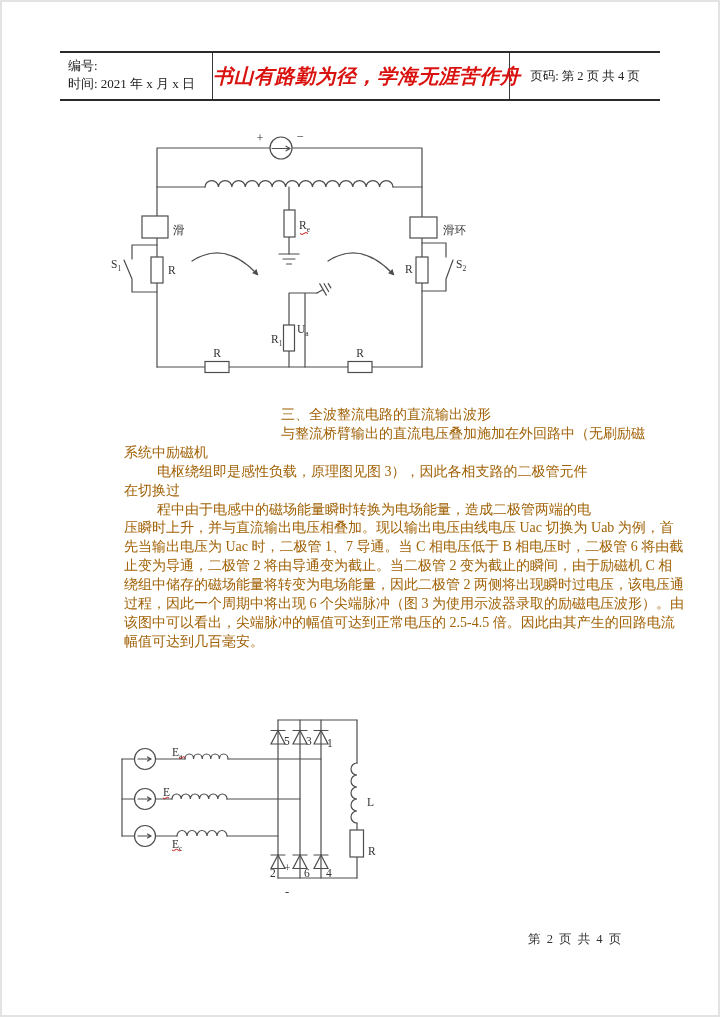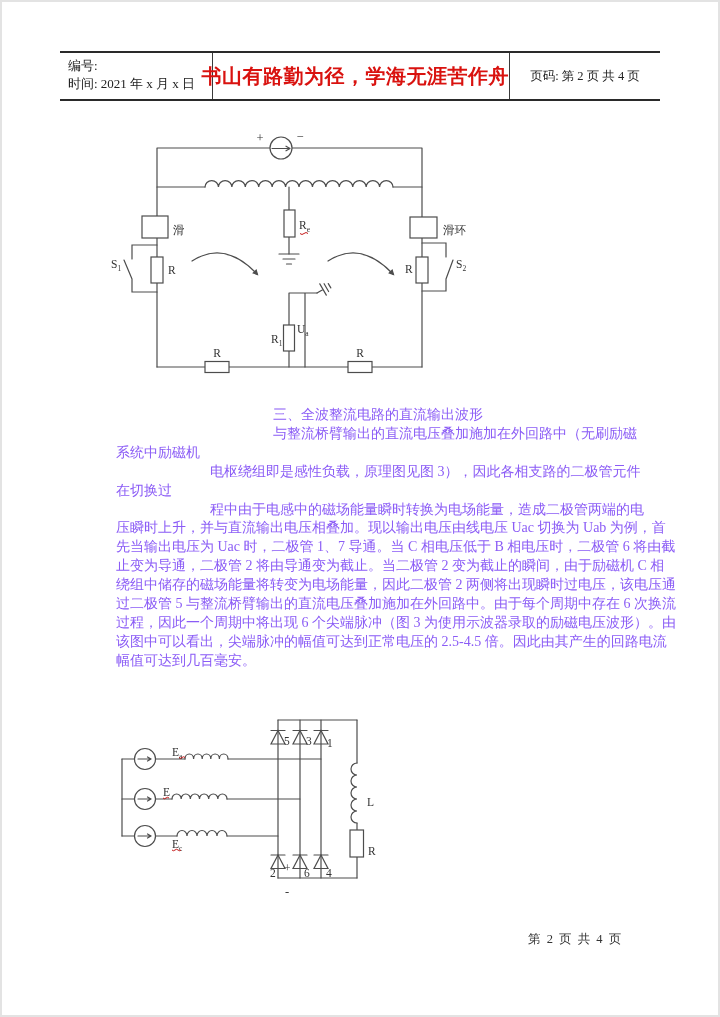--- a/index.html
+++ b/index.html
@@ -15,32 +15,32 @@
   
   .hdr{
     position:absolute;left:60px;top:51px;width:600px;height:50px;
     border-top:2px solid #2a2a2a;border-bottom:2px solid #2a2a2a;
     display:flex;box-sizing:border-box;
   }
   .hdr-cell{box-sizing:border-box;height:100%;}
   .hdr-left{width:153px;border-right:1.5px solid #3a3a3a;padding:4px 0 0 8px;
     font-size:13px;line-height:18px;color:#222;}
   .hdr-mid{width:297px;border-right:1.5px solid #3a3a3a;
-    display:flex;align-items:center;justify-content:flex-end;}
+    display:flex;align-items:center;justify-content:flex-start;font-style:italic;}
   .hdr-motto{font-size:20px;font-weight:bold;color:#d9120f;letter-spacing:0.5px;white-space:nowrap;}
   .hdr-right{width:150px;display:flex;align-items:center;justify-content:center;
     font-size:12.5px;color:#222;white-space:nowrap;}
   
   .bodytext{
-    position:absolute;left:100px;top:406px;width:520px;
-    font-size:14px;line-height:18.9px;color:#8b5cf6;
+    position:absolute;left:108px;top:406px;width:520px;
+    font-size:14px;line-height:18.9px;color:#a16207;
   }
   .tl{white-space:nowrap;}
   .in0{margin-left:16px;}
-  .in1{margin-left:110px;}
+  .in1{margin-left:49px;}
   .in2{margin-left:173px;}
   
   svg{position:absolute;overflow:visible;}
   .wire{stroke:#4d4d4d;stroke-width:1.2;fill:none;stroke-linecap:round;}
   .comp{stroke:#4d4d4d;stroke-width:1.2;fill:#ffffff;}
   .ah{fill:#4d4d4d;stroke:none;}
   .lbl{font-family:"Liberation Serif","DejaVu Serif",serif;font-size:11.5px;fill:#333;}
   .lblb{font-family:"Liberation Serif","DejaVu Serif",serif;font-size:12.5px;fill:#333;}
   .sub{font-size:7.5px;}
   .squig{stroke:#c00000;stroke-width:0.9;fill:none;}
@@ -134,21 +134,20 @@
     <div class="tl in2">三、全波整流电路的直流输出波形</div>
     <div class="tl in2">与整流桥臂输出的直流电压叠加施加在外回路中（无刷励磁</div>
     <div class="tl in0">系统中励磁机</div>
     <div class="tl in1">电枢绕组即是感性负载，原理图见图 3），因此各相支路的二极管元件</div>
     <div class="tl in0">在切换过</div>
     <div class="tl in1">程中由于电感中的磁场能量瞬时转换为电场能量，造成二极管两端的电</div>
     <div class="tl in0">压瞬时上升，并与直流输出电压相叠加。现以输出电压由线电压 Uac 切换为 Uab 为例，首</div>
     <div class="tl in0">先当输出电压为 Uac 时，二极管 1、7 导通。当 C 相电压低于 B 相电压时，二极管 6 将由截</div>
     <div class="tl in0">止变为导通，二极管 2 将由导通变为截止。当二极管 2 变为截止的瞬间，由于励磁机 C 相</div>
     <div class="tl in0">绕组中储存的磁场能量将转变为电场能量，因此二极管 2 两侧将出现瞬时过电压，该电压通</div>
-    <div class="tl in0">过二极管 5 与整流桥臂输出的直流电压叠加施加在外回路中。由于每个周期中存在 6 次换流</div>
     <div class="tl in0">过程，因此一个周期中将出现 6 个尖端脉冲（图 3 为使用示波器录取的励磁电压波形）。由</div>
     <div class="tl in0">该图中可以看出，尖端脉冲的幅值可达到正常电压的 2.5-4.5 倍。因此由其产生的回路电流</div>
     <div class="tl in0">幅值可达到几百毫安。</div>
   </div>
 
   <svg style="left:105px;top:695px;" width="295" height="215" viewBox="105 695 295 215">
 
     <g>
 
       <path class="wire" d="M122,759 V836"></path>

